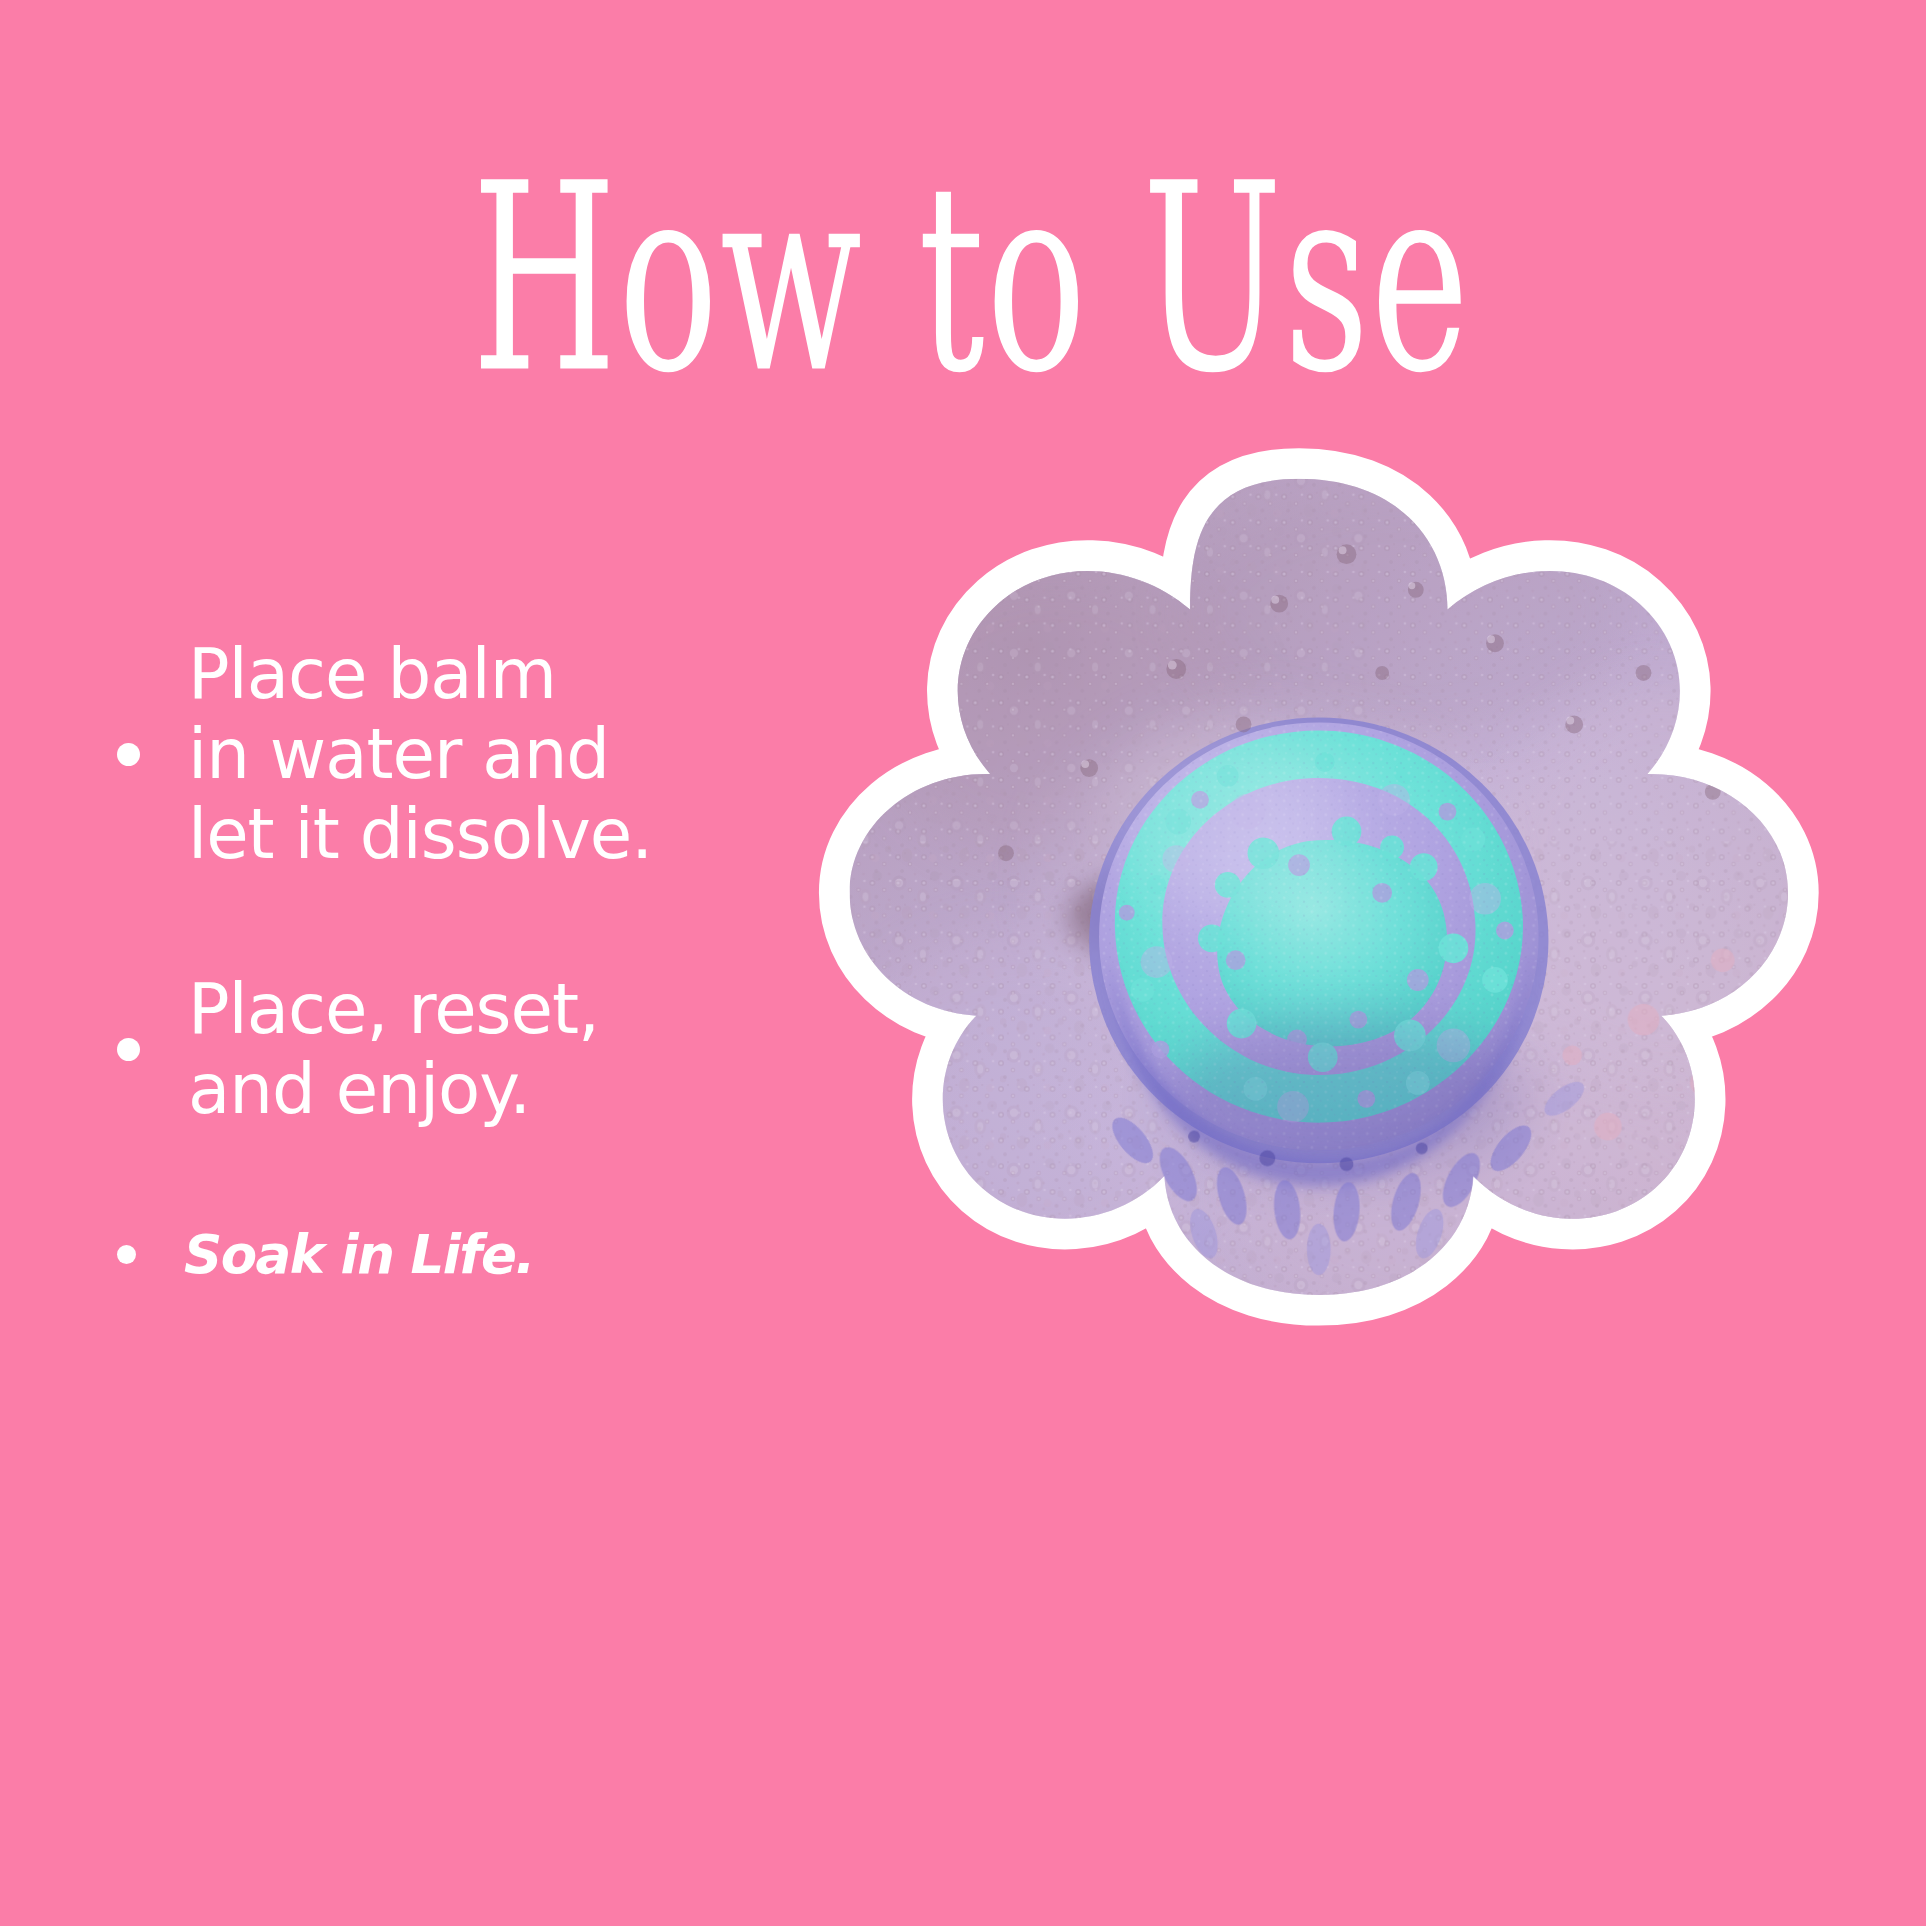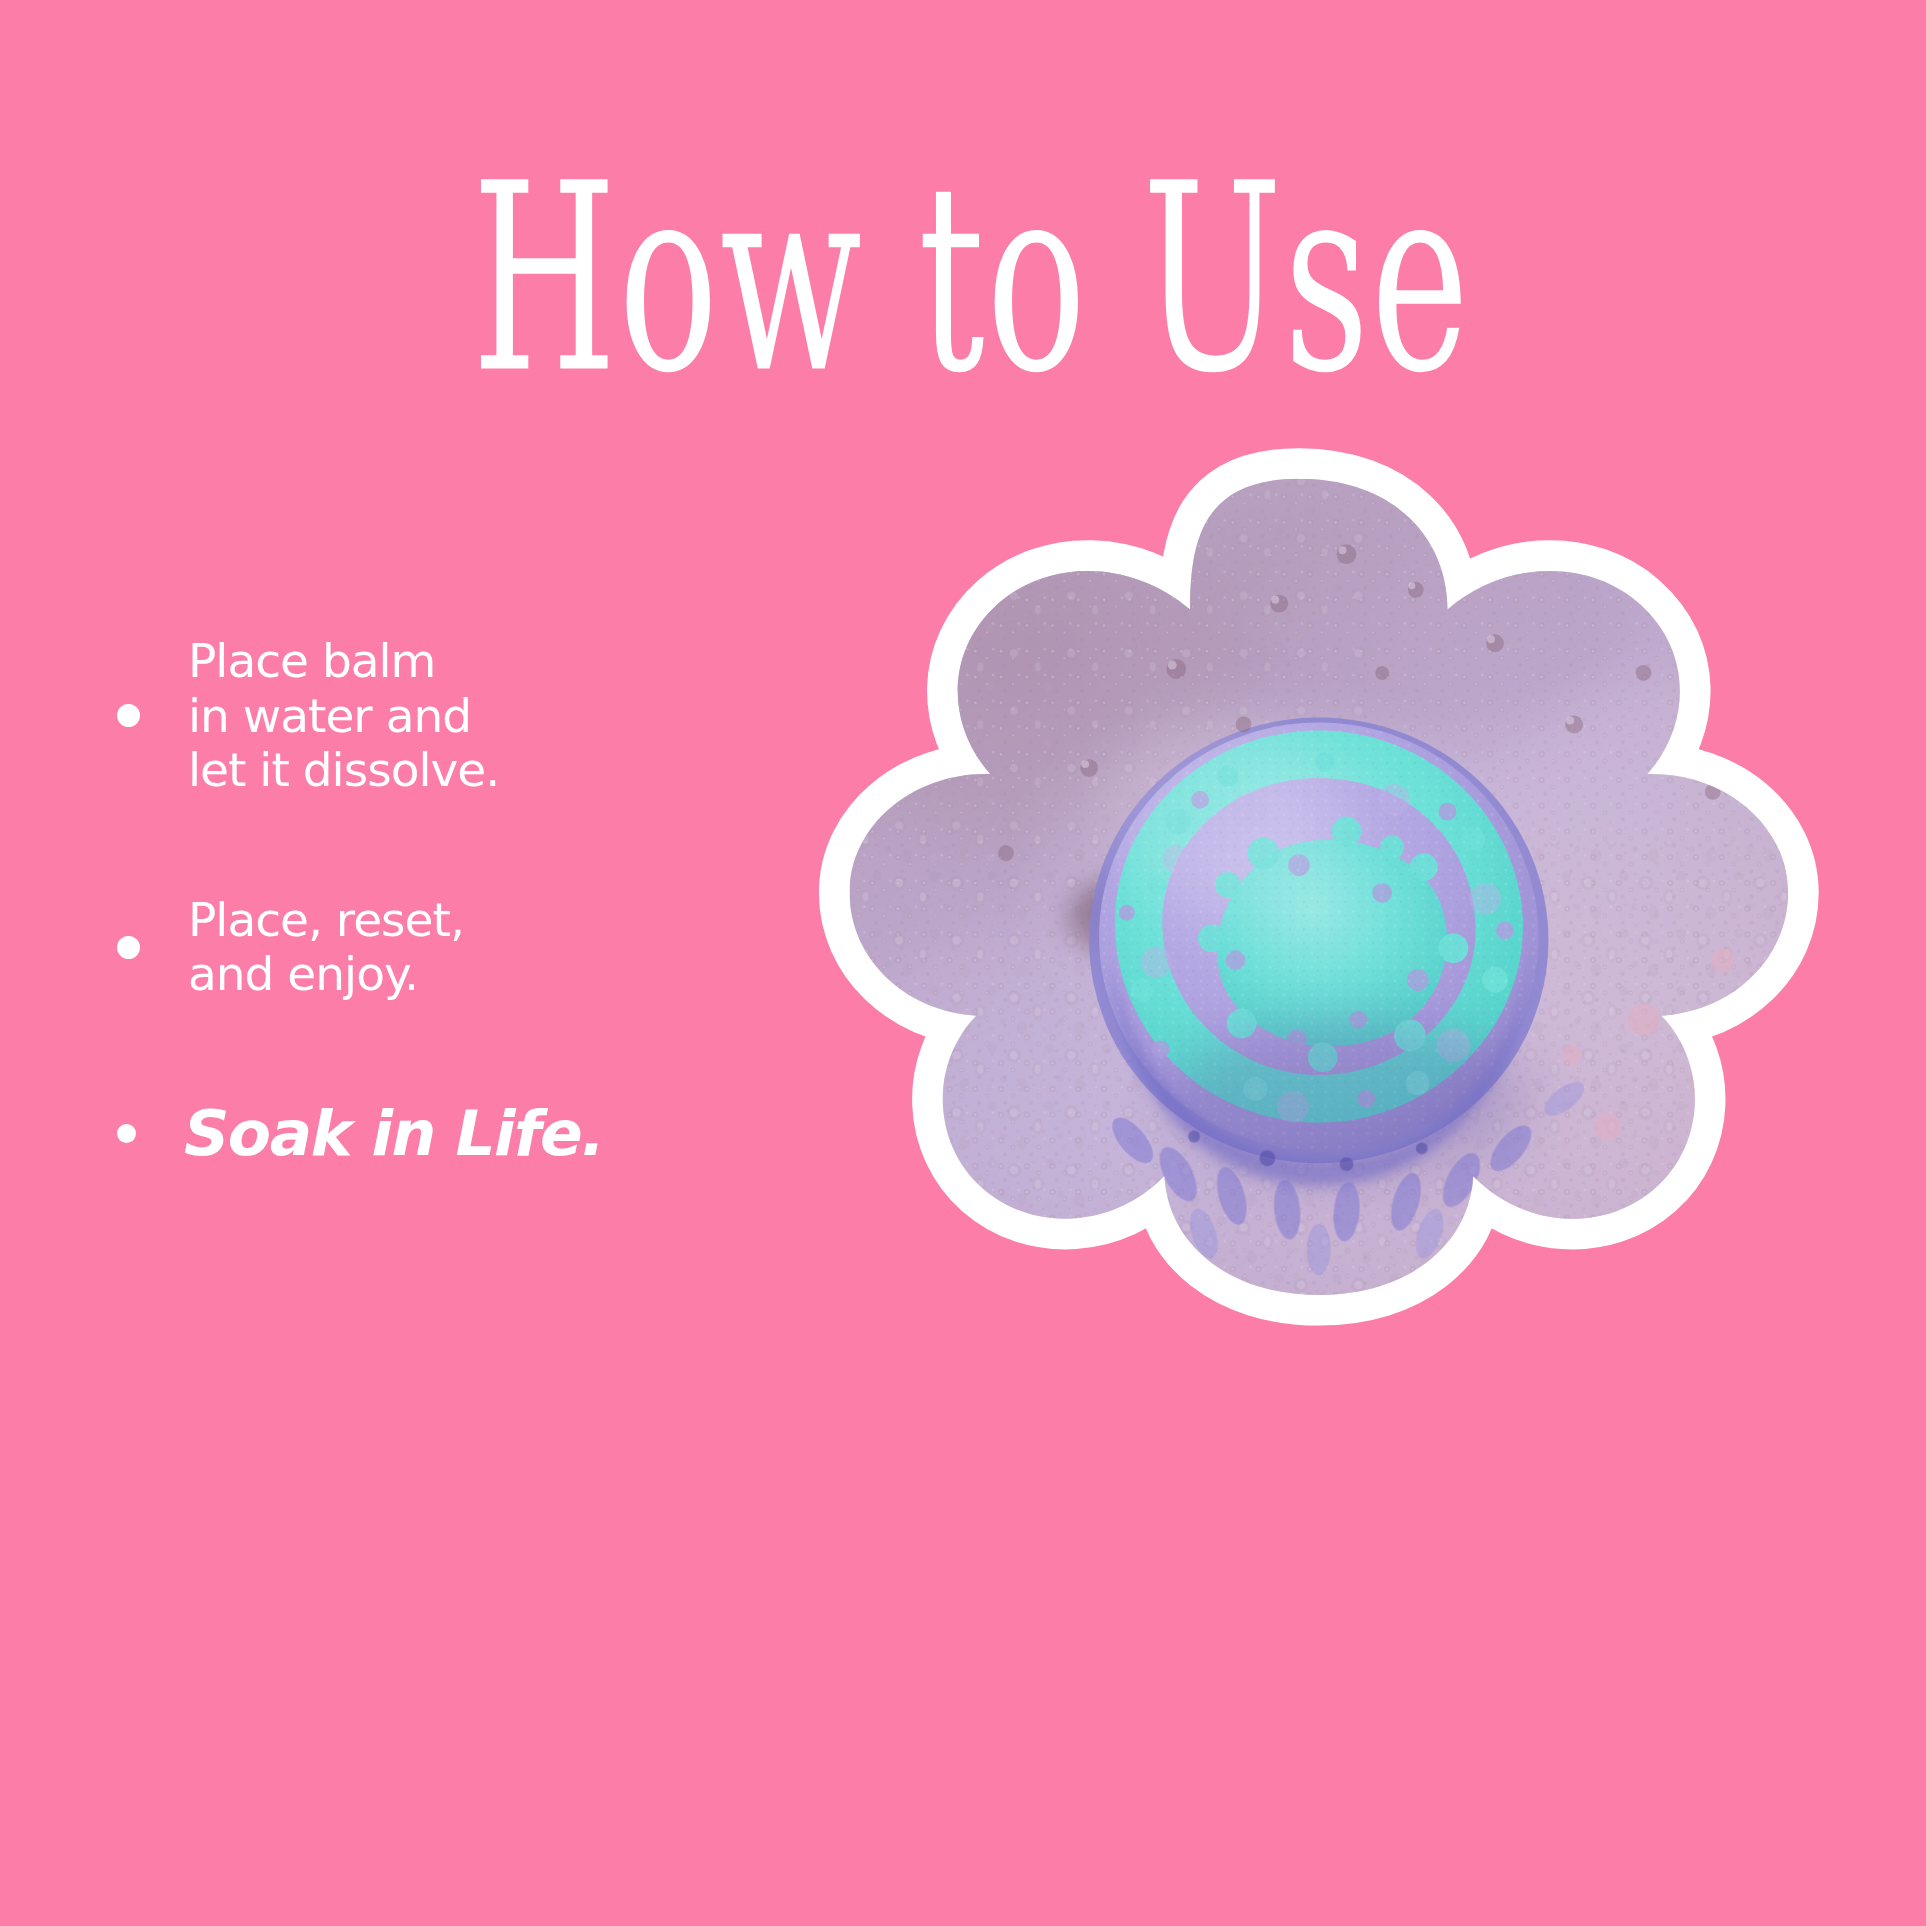--- a/index.html
+++ b/index.html
@@ -74,30 +74,30 @@
   }
   .step-3 .bullet-dot {
     width:19px;
     height:19px;
   }
 
   .step-text {
     color:#ffffff;
     font-family:"DejaVu Sans", "Liberation Sans", sans-serif;
     font-weight:400;
-    font-size:47px;
+    font-size:69px;
     line-height:1.16;
     letter-spacing:-1px;
     white-space:pre-line;
   }
 
   .step-3 .step-text {
     font-weight:700;
     font-style:italic;
-    font-size:63px;
+    font-size:53px;
     letter-spacing:-1.5px;
   }
 
   
   .flower {
     position:absolute;
     left:705px;
     top:465px;
     width:1173px;
     height:822px;

